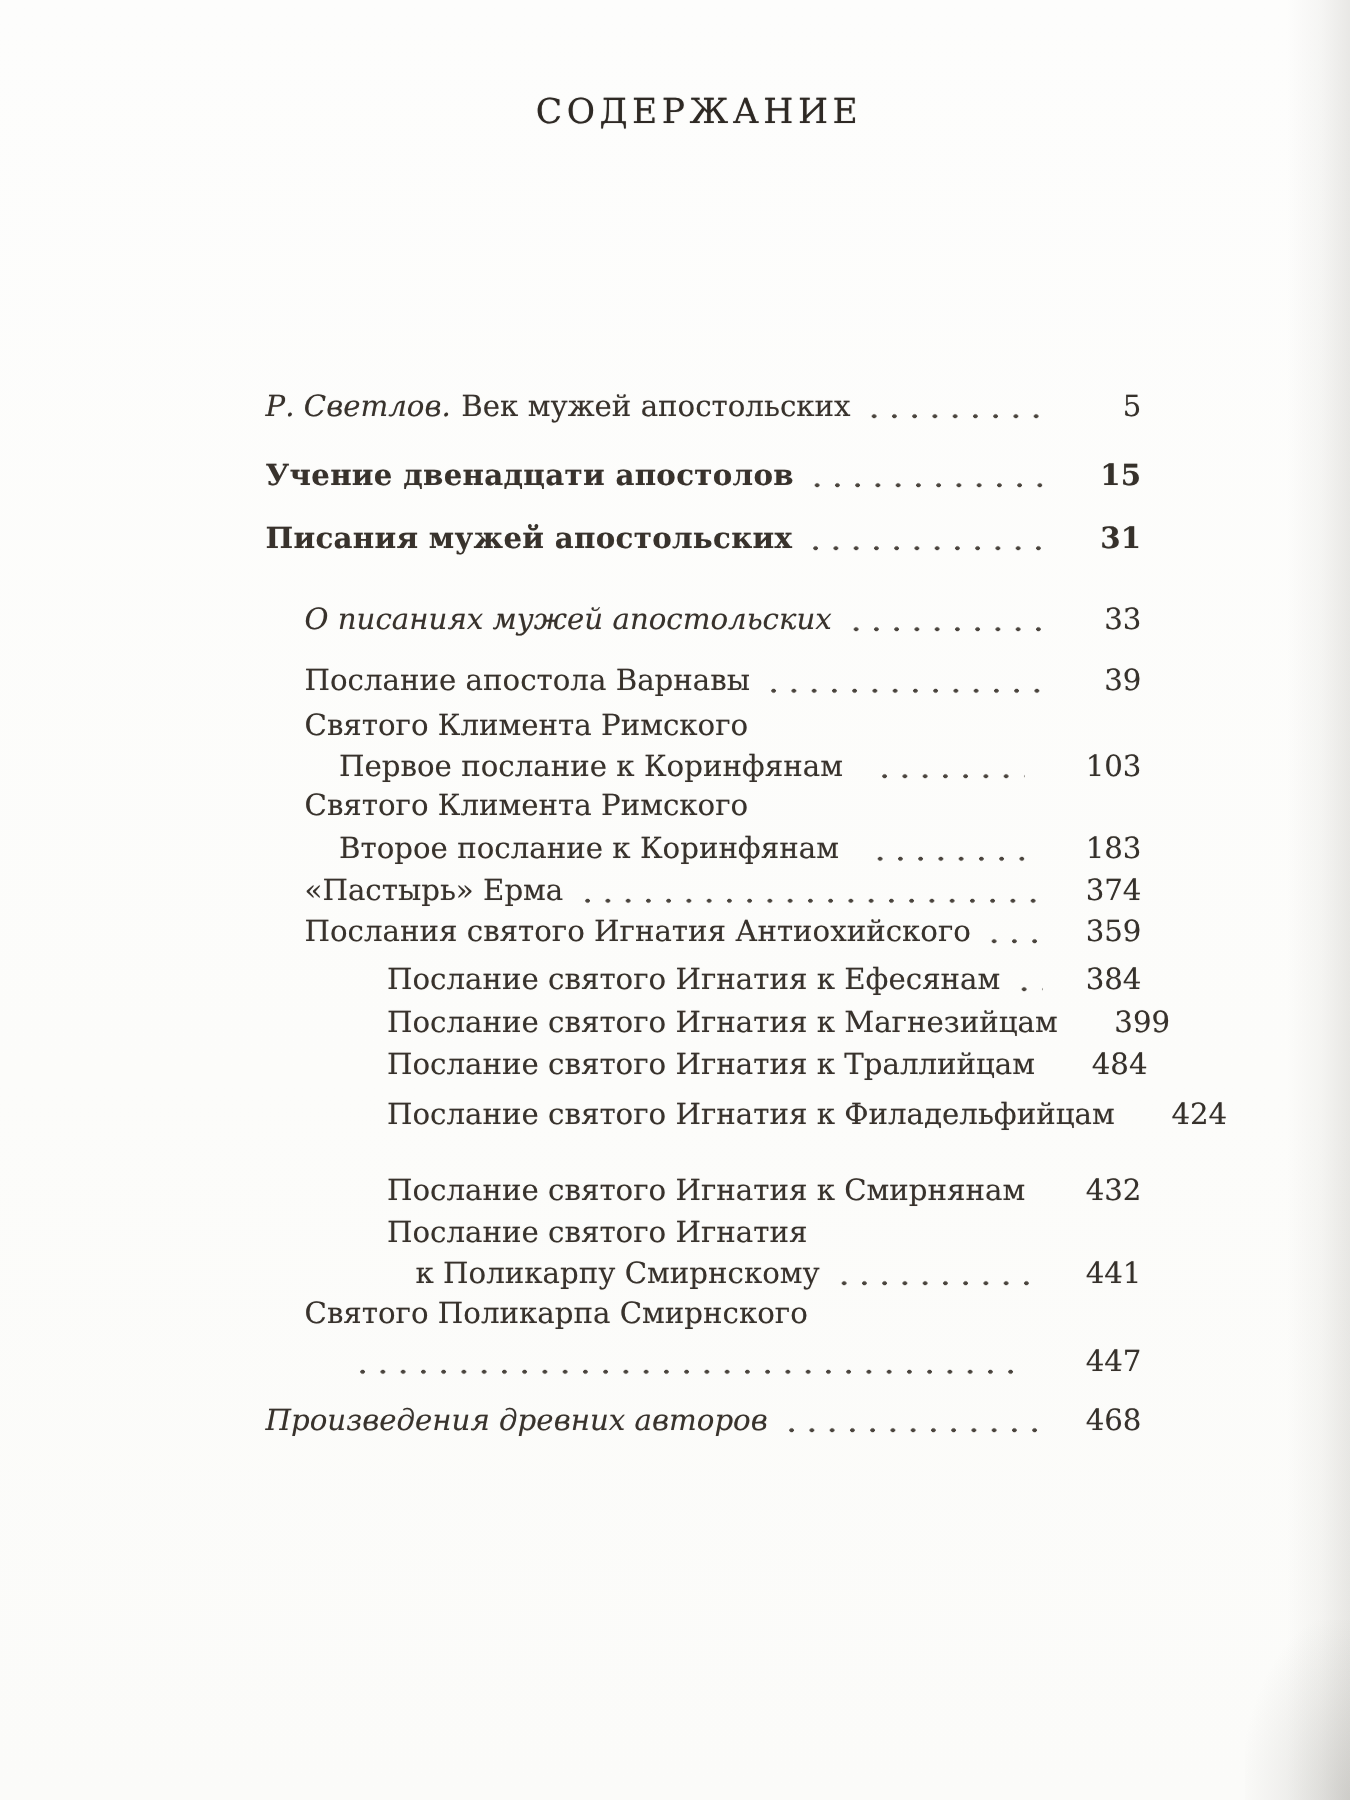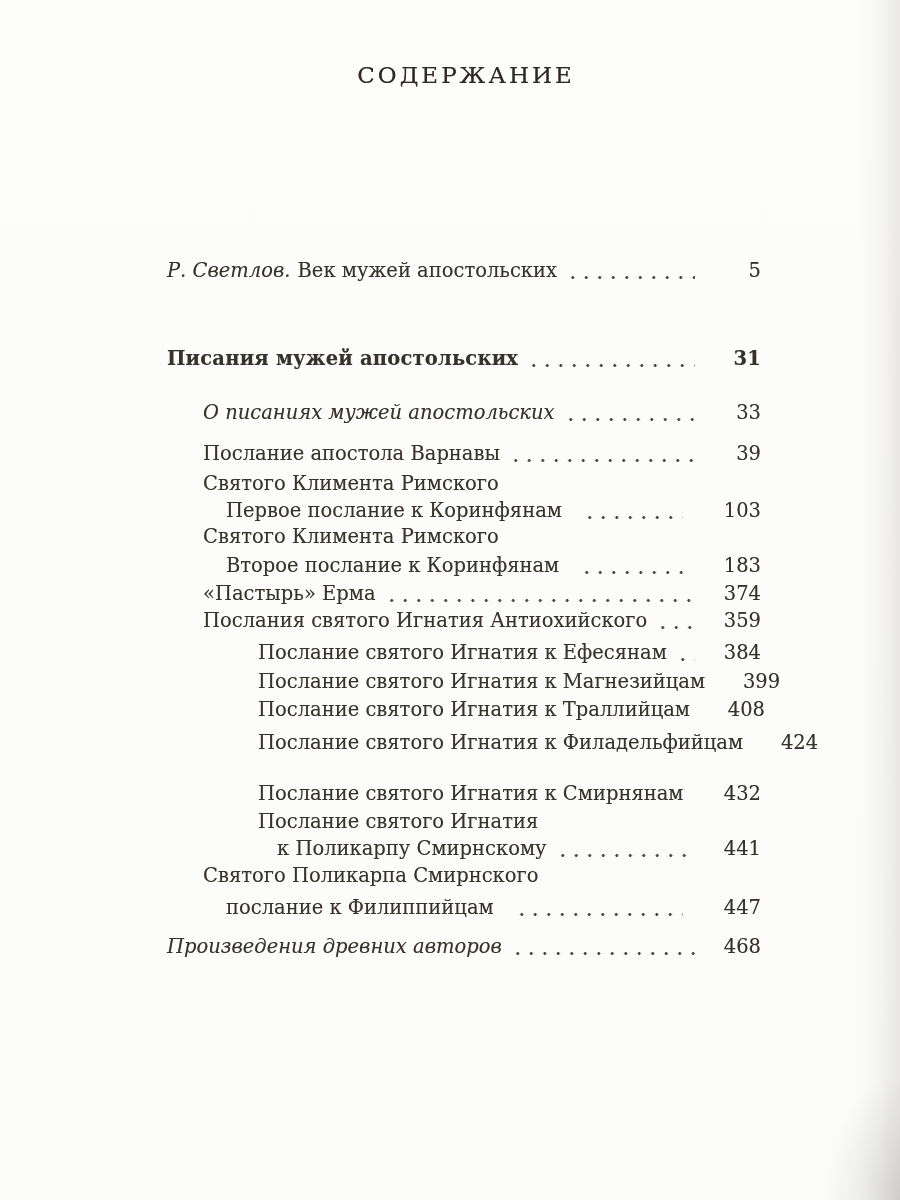--- a/index.html
+++ b/index.html
@@ -60,21 +60,21 @@
     position: absolute;
     right: 139px;
     display: flex;
     align-items: baseline;
     font-size: 19.5px;
     line-height: 24px;
     color: #38322c;
     text-shadow: 0 0 0.5px rgba(56,50,44,0.4);
     white-space: nowrap;
   }
-  .lv0 { left: 167px; justify-content: space-between; }
+  .lv0 { left: 177px; justify-content: space-between; }
   .lv1 { left: 203px; align-items: center; }
   .lv2 { left: 226px; gap: 12px; }
   .lv3 { left: 258px; }
   .lv4 { left: 277px; }
 
   .bd { font-weight: bold; letter-spacing: 0.2px; }
   .it .t, .it .pre { font-style: italic; }
 
   .pre { font-style: italic; margin-right: 7px; }
 
@@ -104,20 +104,25 @@
 
   <div class="page-title">СОДЕРЖАНИЕ</div>
 
   <div class="row lv0" style="top:259px">
     <span class="pre">Р. Светлов.</span>
     <span class="t">Век мужей апостольских</span>
     <span class="dots"></span>
     <span class="pg">5</span>
   </div>
 
+  <div class="row lv0 bd" style="top:305px">
+    <span class="t">Учение двенадцати апостолов</span>
+    <span class="dots"></span>
+    <span class="pg">15</span>
+  </div>
 
   <div class="row lv0 bd" style="top:347px">
     <span class="t">Писания мужей апостольских</span>
     <span class="dots"></span>
     <span class="pg">31</span>
   </div>
 
   <div class="row lv1 it" style="top:401px">
     <span class="t">О писаниях мужей апостольских</span>
     <span class="dots"></span>
@@ -174,21 +179,21 @@
 
   <div class="row lv3" style="top:670px">
     <span class="t">Послание святого Игнатия к Магнезийцам</span>
     <span class="dots"></span>
     <span class="pg">399</span>
   </div>
 
   <div class="row lv3" style="top:698px">
     <span class="t">Послание святого Игнатия к Траллийцам</span>
     <span class="dots"></span>
-    <span class="pg">408</span>
+    <span class="pg">484</span>
   </div>
 
 
   <div class="row lv3 nodots" style="top:731px">
     <span class="t">Послание святого Игнатия к Филадельфийцам</span>
     <span class="dots"></span>
     <span class="pg">424</span>
   </div>
 
   <div class="row lv3" style="top:782px">
@@ -209,21 +214,20 @@
     <span class="pg">441</span>
   </div>
 
   <div class="row lv1 nopg" style="top:864px">
     <span class="t">Святого Поликарпа Смирнского</span>
 
     <span class="pg"></span>
   </div>
 
   <div class="row lv2" style="top:896px">
-    <span class="t">послание к Филиппийцам</span>
     <span class="dots"></span>
     <span class="pg">447</span>
   </div>
 
   <div class="row lv0 it" style="top:935px">
     <span class="t">Произведения древних авторов</span>
     <span class="dots"></span>
     <span class="pg">468</span>
   </div>
 

